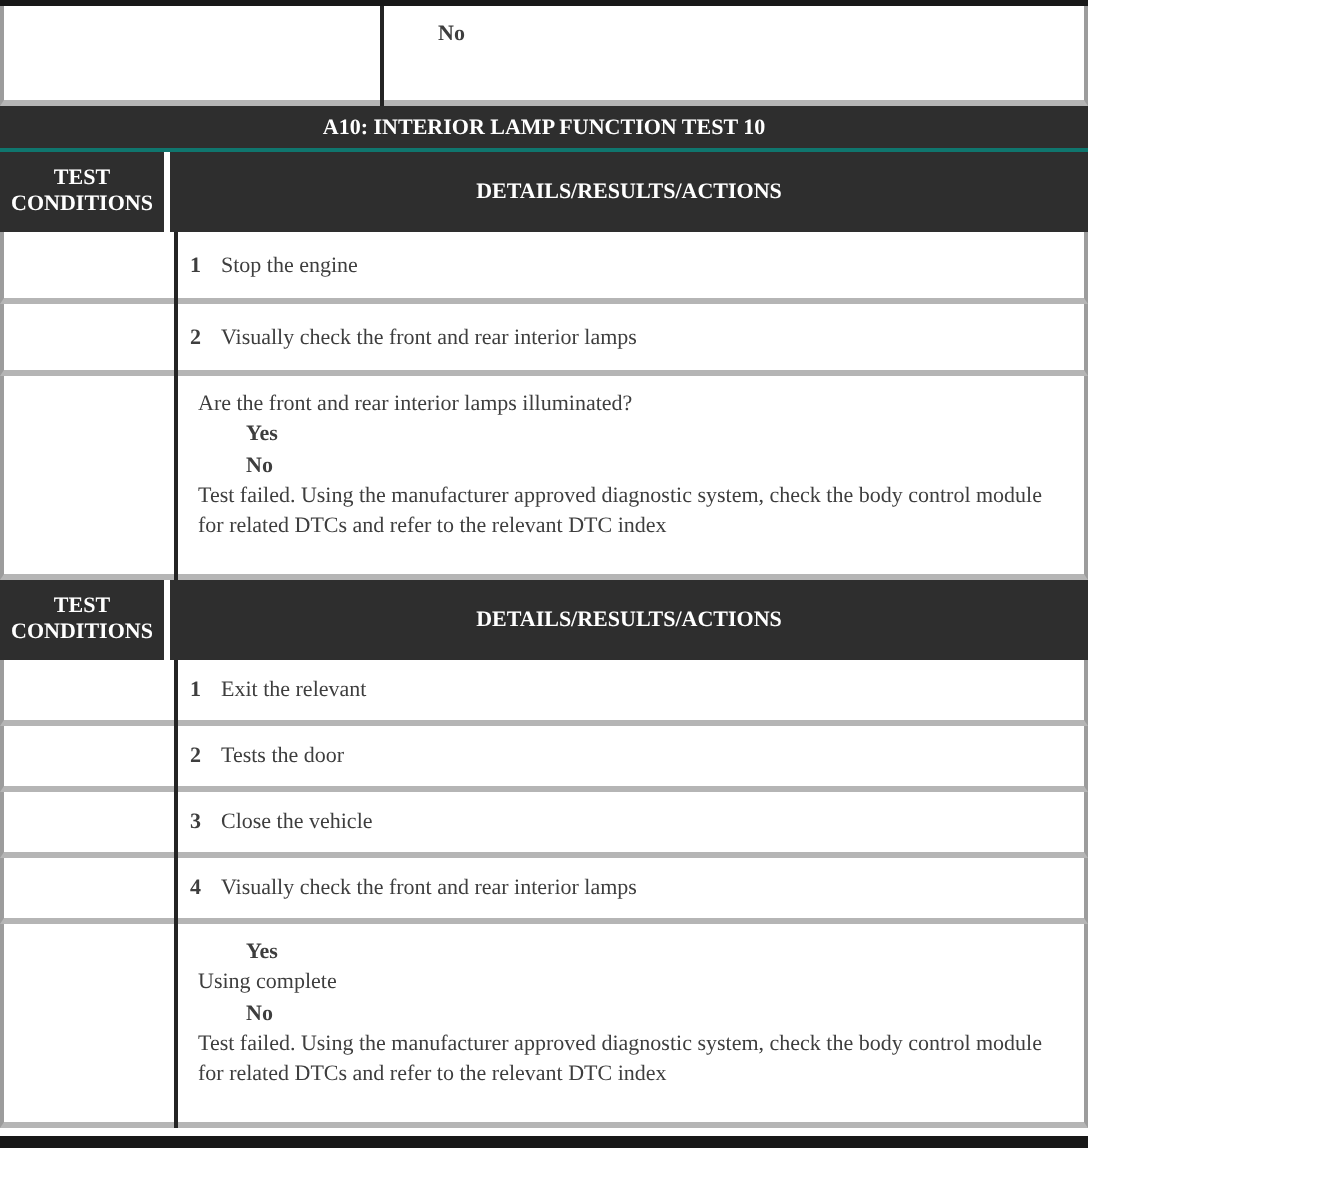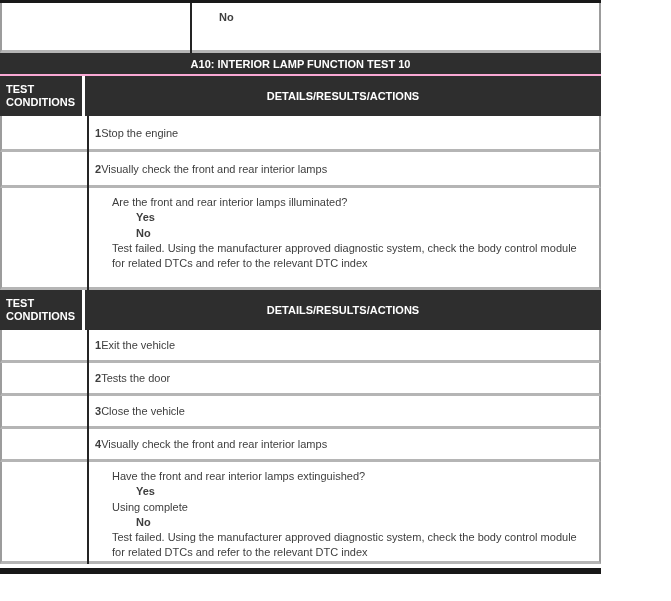--- a/index.html
+++ b/index.html
@@ -8,22 +8,22 @@
     --header-text:#ffffff;
     --row-separator:#b5b5b5;
     --body-text:#3e3e3e;
     --divider-dark:#242424;
     --outer-border:#9c9c9c;
     --edge-bar:#181818;
   }
   *{box-sizing:border-box;margin:0;padding:0;}
   html,body{background:#fff;}
   .page{
-    width:601px;height:601px;
-    font-family:Liberation Sans, sans-serif;
+    width:544px;height:601px;
+    font-family:Liberation Serif, serif;
     font-size:11px;color:var(--body-text);
     background:#fff;overflow:hidden;
   }
   .edge-bar{width:671px;background:var(--edge-bar);}
   .edge-bar.top{height:3px;}
   .edge-bar.bottom{height:6px;margin-top:4px;}
 
   .row{
     display:flex;position:relative;background:#fff;
     border-left:2px solid var(--outer-border);
@@ -39,50 +39,50 @@
   .top-row::after{
     content:"";position:absolute;left:188px;top:0;bottom:-3px;width:2px;
     background:var(--divider-dark);
   }
   .top-row .cell-right{padding:7px 6px 0 5px;}
 
   
   .title-bar{
     height:23px;background:var(--header-bg);color:var(--header-text);
     font-weight:bold;display:flex;align-items:center;justify-content:center;
-    border-bottom:2px solid #f9a8d4;
+    border-bottom:2px solid #0f766e;
   }
   .col-header{
     display:flex;height:40px;background:var(--header-bg);
     color:var(--header-text);font-weight:bold;
   }
   .col-header .col-left{
     flex:none;width:85px;border-right:3px solid #fff;
     display:flex;align-items:center;justify-content:center;
-    text-align:left;padding:16px 6px;line-height:13px;
+    text-align:center;padding:16px 6px;line-height:13px;
   }
   .col-header .col-right{
     flex:1;display:flex;align-items:center;justify-content:center;text-align:center;
   }
 
   
   .body{position:relative;}
   .body .cell-left{width:85px;}
   .body::after{
     content:"";position:absolute;left:87px;top:0;bottom:0;width:2px;
     background:var(--divider-dark);
   }
   .step-row .cell-right{display:flex;align-items:center;padding:0 6px 0 8px;}
   .t10 .step-row{height:36px;}
   .t11 .step-row{height:33px;}
   .num{font-weight:bold;flex:none;}
-  .step-text{}
+  .step-text{margin-left:10px;}
 
   .q-row{height:102px;}
-  .q-row .cell-right{padding:7px 8px 0 25px;line-height:15.3px;}
+  .q-row .cell-right{padding:7px 8px 0 12px;line-height:15.3px;}
   .opt{font-weight:bold;padding-left:24px;line-height:15.3px;}
   .line{line-height:15.3px;}
   .link{color:var(--link-blue);font-weight:bold;text-decoration:none;cursor:pointer;}
 </style>
 </head>
 <body>
 
 <div class="page">
 
   <div class="edge-bar top"></div>
@@ -130,21 +130,21 @@
   <section class="t11">
     <div class="col-header">
       <div class="col-left">TEST CONDITIONS</div>
       <div class="col-right">DETAILS/RESULTS/ACTIONS</div>
     </div>
     <div class="body">
       <div class="row step-row">
         <div class="cell-left"></div>
         <div class="cell-right">
           <span class="num">1</span>
-          <span class="step-text">Exit the vehicle</span>
+          <span class="step-text">Exit the relevant</span>
         </div>
       </div>
       <div class="row step-row">
         <div class="cell-left"></div>
         <div class="cell-right">
           <span class="num">2</span>
           <span class="step-text">Tests the door</span>
         </div>
       </div>
       <div class="row step-row">
@@ -157,21 +157,20 @@
       <div class="row step-row">
         <div class="cell-left"></div>
         <div class="cell-right">
           <span class="num">4</span>
           <span class="step-text">Visually check the front and rear interior lamps</span>
         </div>
       </div>
       <div class="row q-row">
         <div class="cell-left"></div>
         <div class="cell-right">
-          <div class="line">Have the front and rear interior lamps extinguished?</div>
           <div class="opt">Yes</div>
           <div class="line"><span>Using complete</span><a class="link"></a><span></span></div>
           <div class="opt">No</div>
           <div class="line">Test failed. Using the manufacturer approved diagnostic system, check the body control module for related DTCs and refer to the relevant DTC index</div>
         </div>
       </div>
     </div>
   </section>
 
   <div class="edge-bar bottom"></div>

